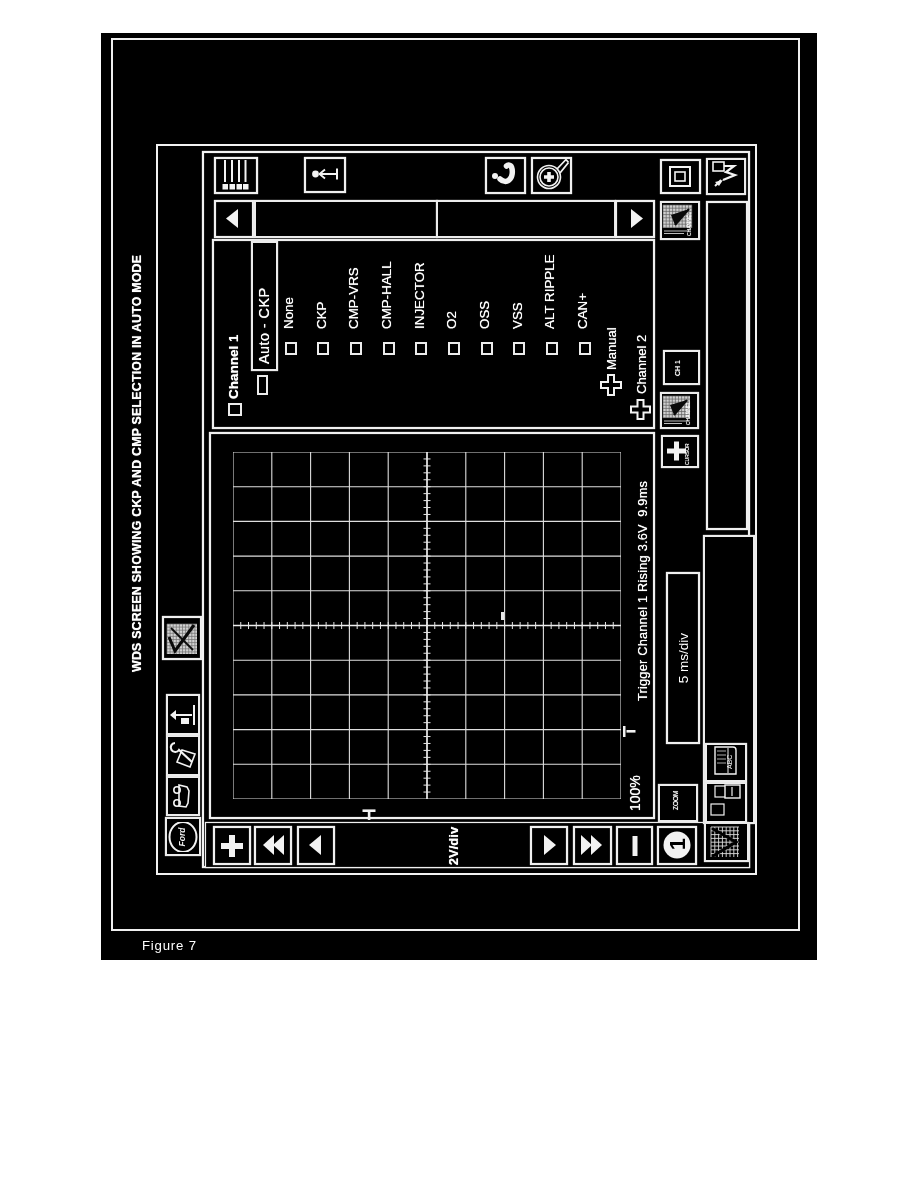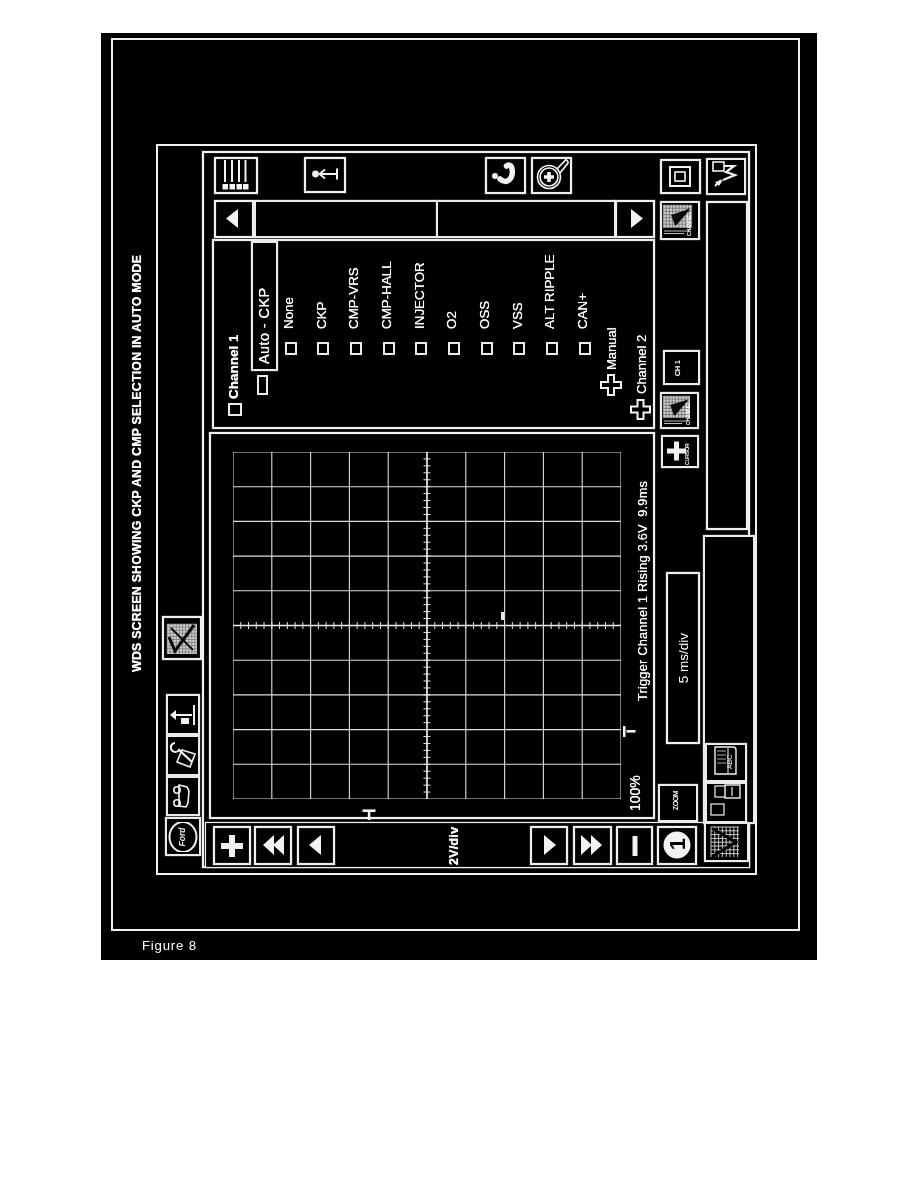--- a/index.html
+++ b/index.html
@@ -16,21 +16,21 @@
 .cr{transform:rotate(90deg)}
 svg.abs{position:absolute}
 </style></head><body>
 
 <div id="blackpanel"></div>
 
 <div id="innerborder"></div>
 
 <div id="caption">WDS SCREEN SHOWING CKP AND CMP SELECTION IN AUTO MODE</div>
 
-<div id="fig5">Figure 8</div>
+<div id="fig5">Figure 7</div>
 <div id="rotwrap">
     <div id="scr">
 
 <div class="b1" style="left:17px;top:7px;width:39px;height:36px;"></div>
 
 <svg class="abs cr" style="left:21px;top:10px" width="30" height="30" viewBox="0 0 30 30">
         <ellipse cx="15" cy="15" rx="13.5" ry="15" fill="none" stroke="#f2f2f2" stroke-width="2"></ellipse>
         <text x="15" y="15" transform="rotate(-90,15,15)" text-anchor="middle" dominant-baseline="middle" font-style="italic" font-weight="bold" font-size="8.5" fill="#f2f2f2">Ford</text>
       </svg>
 

